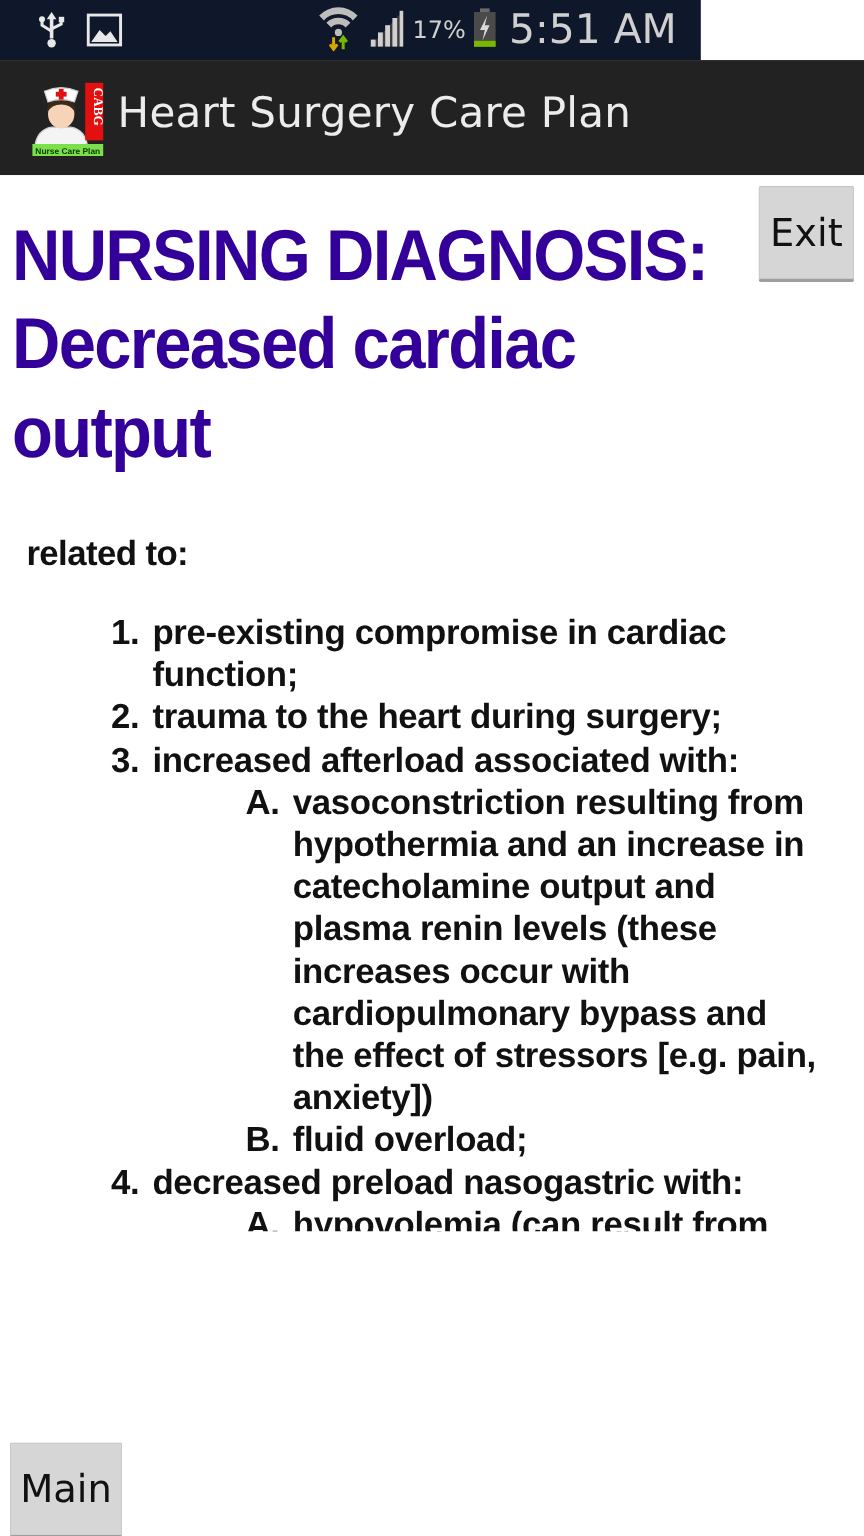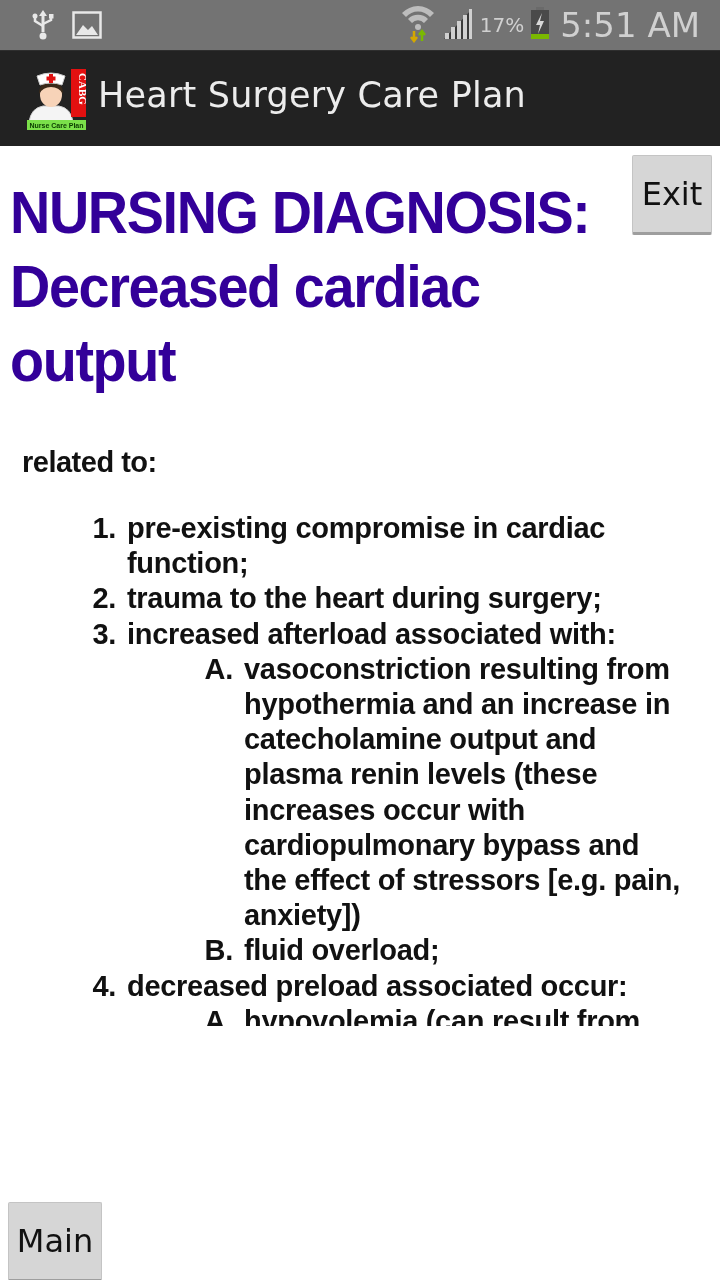--- a/index.html
+++ b/index.html
@@ -1,20 +1,20 @@
 <!DOCTYPE html>
 <html><head>
 <meta charset="utf-8">
 <style>
   * { margin: 0; padding: 0; box-sizing: border-box; }
   html, body { width: 720px; height: 1280px; overflow: hidden; background: #ffffff; }
   body { position: relative; font-family: "Liberation Sans", "DejaVu Sans", sans-serif; }
 
   
-  .status-bar { position: absolute; left: 0; top: 0; width: 720px; height: 50px; background: #737373; color: #d8d8d8; }
+  .status-bar { position: absolute; left: 0; top: 0; width: 584px; height: 50px; background: #0f172a; color: #d8d8d8; }
   .status-bar .sb-left { position: absolute; left: 30px; top: 8px; display: flex; align-items: center; gap: 16px; }
   .status-bar .sb-right { position: absolute; right: 20px; top: 0; height: 50px; display: flex; align-items: center; gap: 6px; }
   .sb-time { font-size: 34px; color: #d0d0d0; font-family: "DejaVu Sans", sans-serif; letter-spacing: 0px; margin-left: 4px; }
   .sb-pct { font-size: 20px; color: #d0d0d0; font-family: "DejaVu Sans", sans-serif; }
 
   
   .action-bar { position: absolute; left: 0; top: 50px; width: 720px; height: 96px; background: #222222; border-top: 1px solid #2e2e2e; }
   .app-icon { position: absolute; left: 25px; top: 17px; width: 63px; height: 63px; }
   .app-title { position: absolute; left: 98px; top: 24px; font-size: 35px; color: #ececec; font-family: "DejaVu Sans", sans-serif; font-weight: normal; letter-spacing: 0.2px; }
 
@@ -136,21 +136,21 @@
     <div class="item l2">
       <span class="num">A.</span>
       <span class="txt">vasoconstriction resulting from hypothermia and an increase in catecholamine output and plasma renin levels (these increases occur with cardiopulmonary bypass and the effect of stressors [e.g. pain, anxiety])</span>
     </div>
     <div class="item l2">
       <span class="num">B.</span>
       <span class="txt">fluid overload;</span>
     </div>
     <div class="item l1">
       <span class="num">4.</span>
-      <span class="txt">decreased preload associated occur:</span>
+      <span class="txt">decreased preload nasogastric with:</span>
     </div>
     <div class="item l2">
       <span class="num">A.</span>
       <span class="txt">hypovolemia (can result from blood loss, fluid shifting from the intravascular to interstitial space, loss of fluid from nasogastric tube, decreased fluid intake...</span>
     </div>
   </div>
 </div>
 
 <div class="bottom-fade"></div>
 

